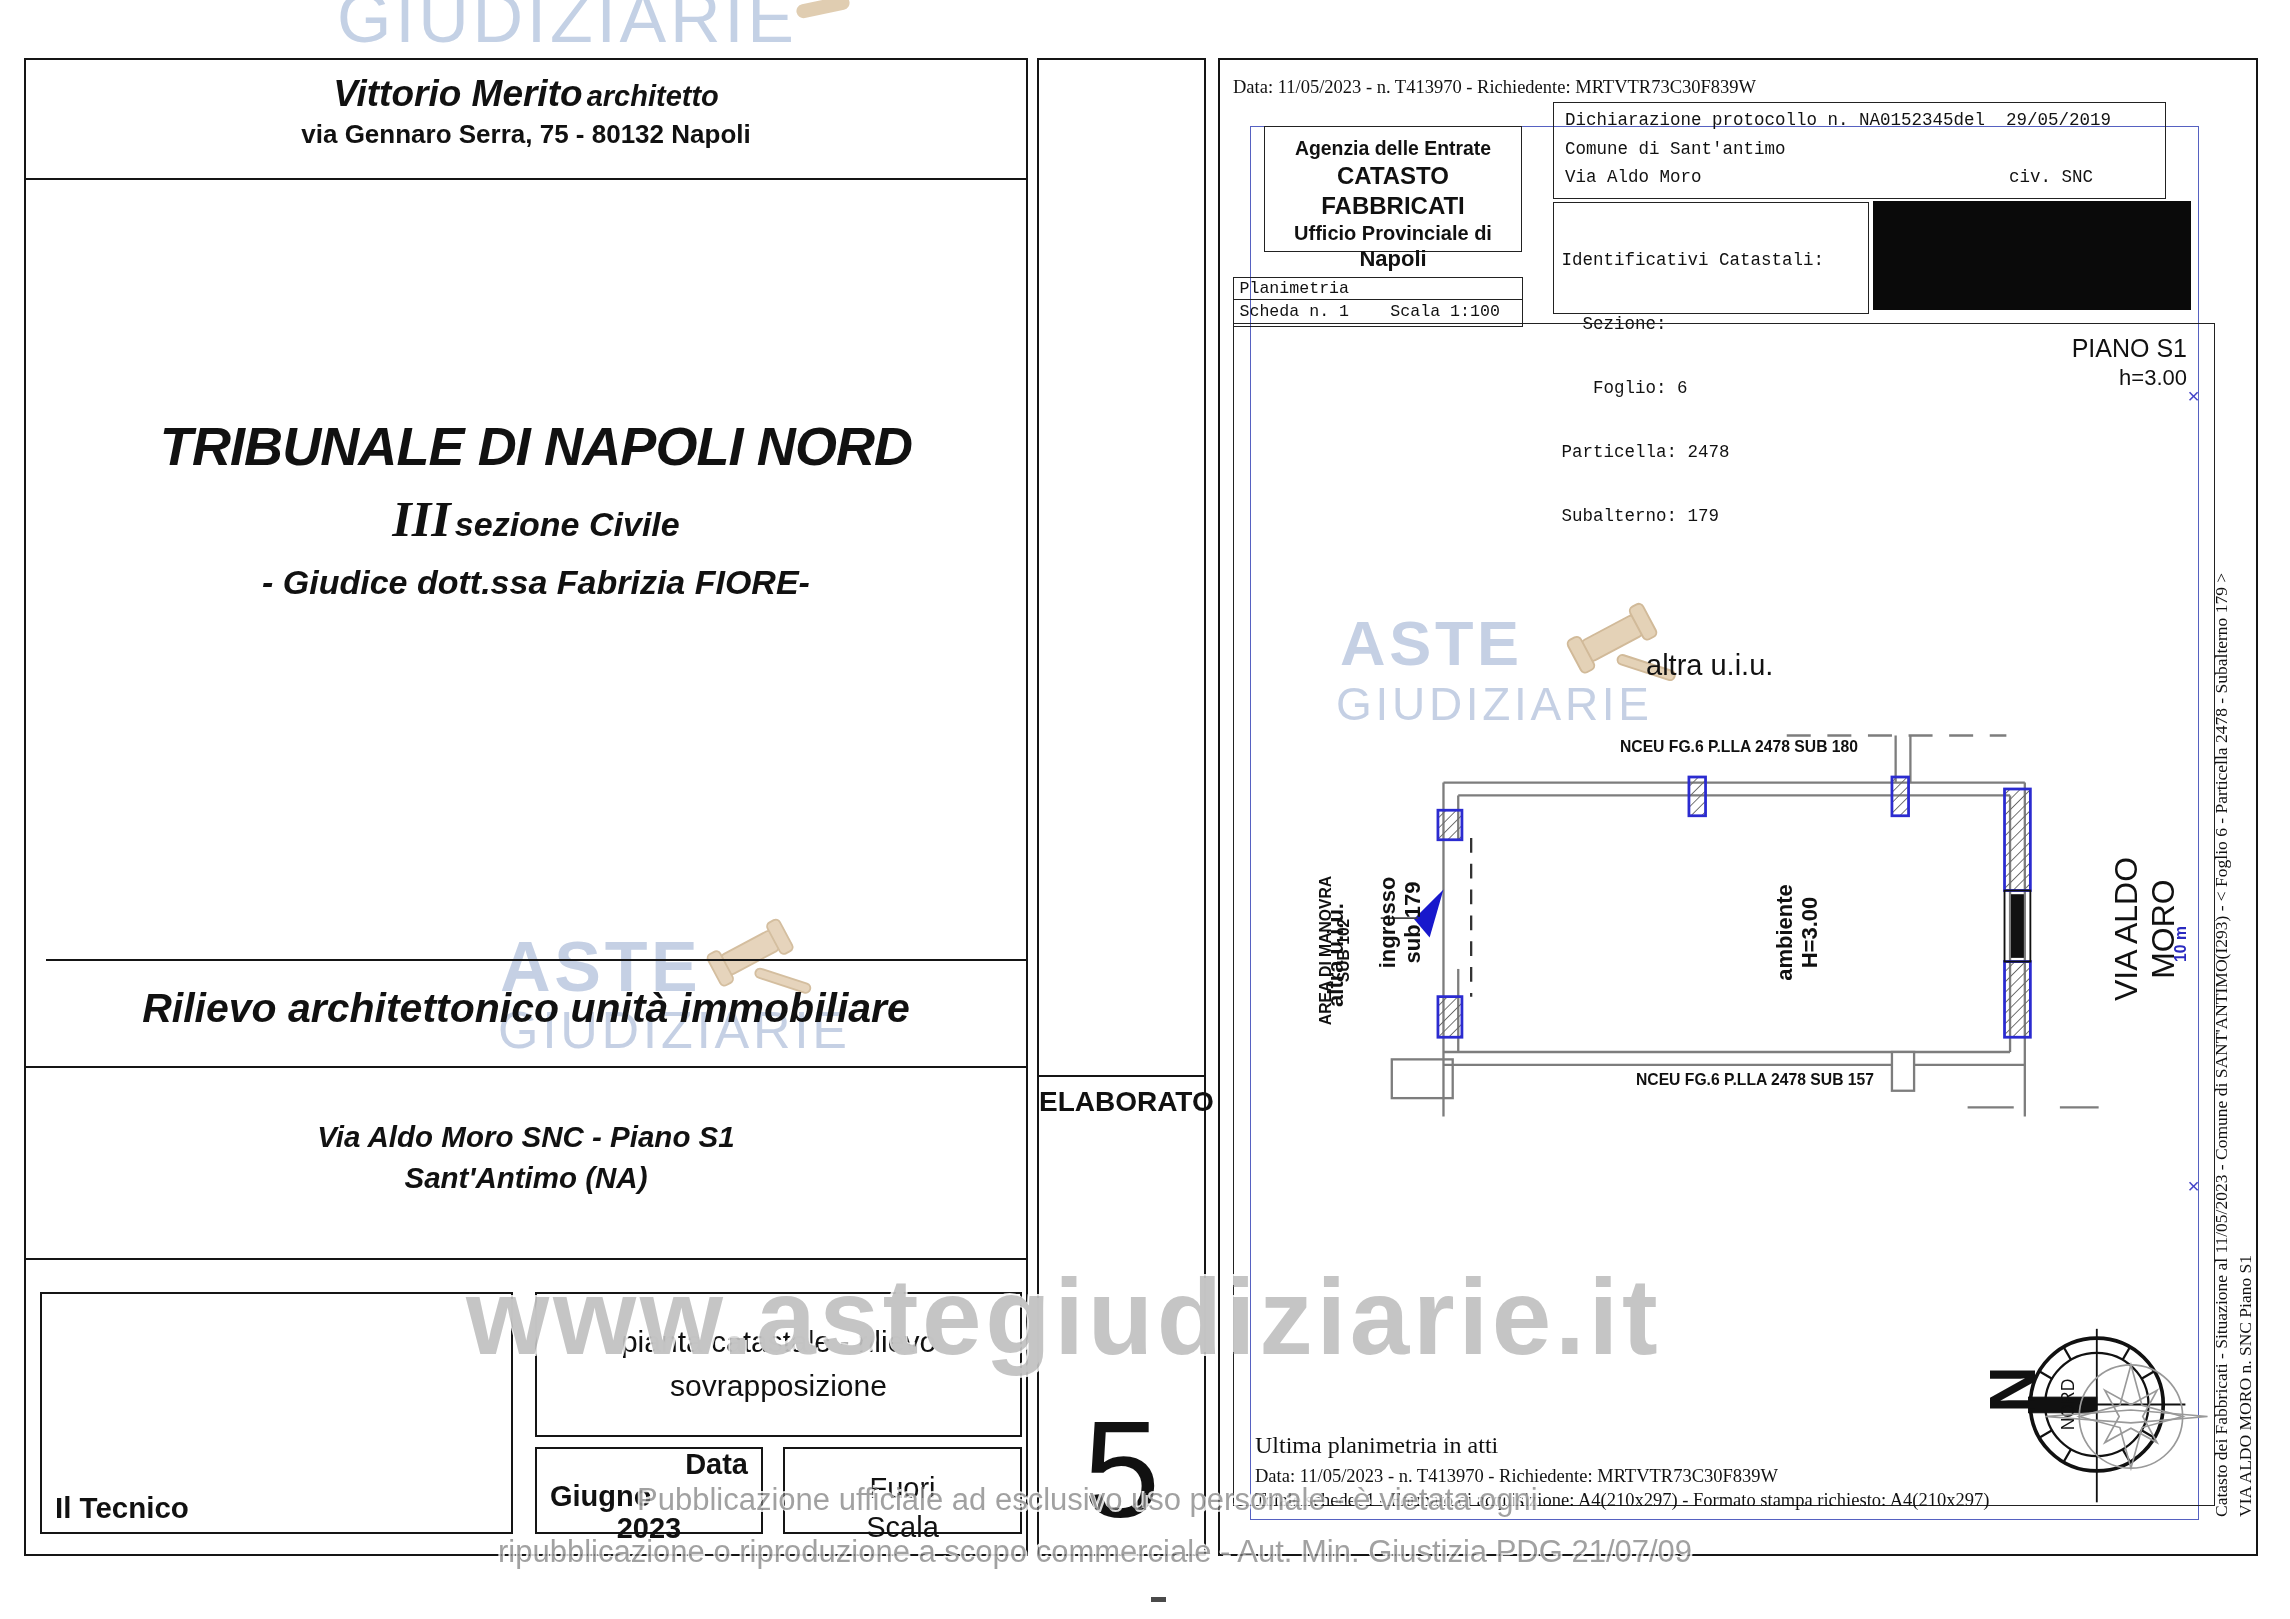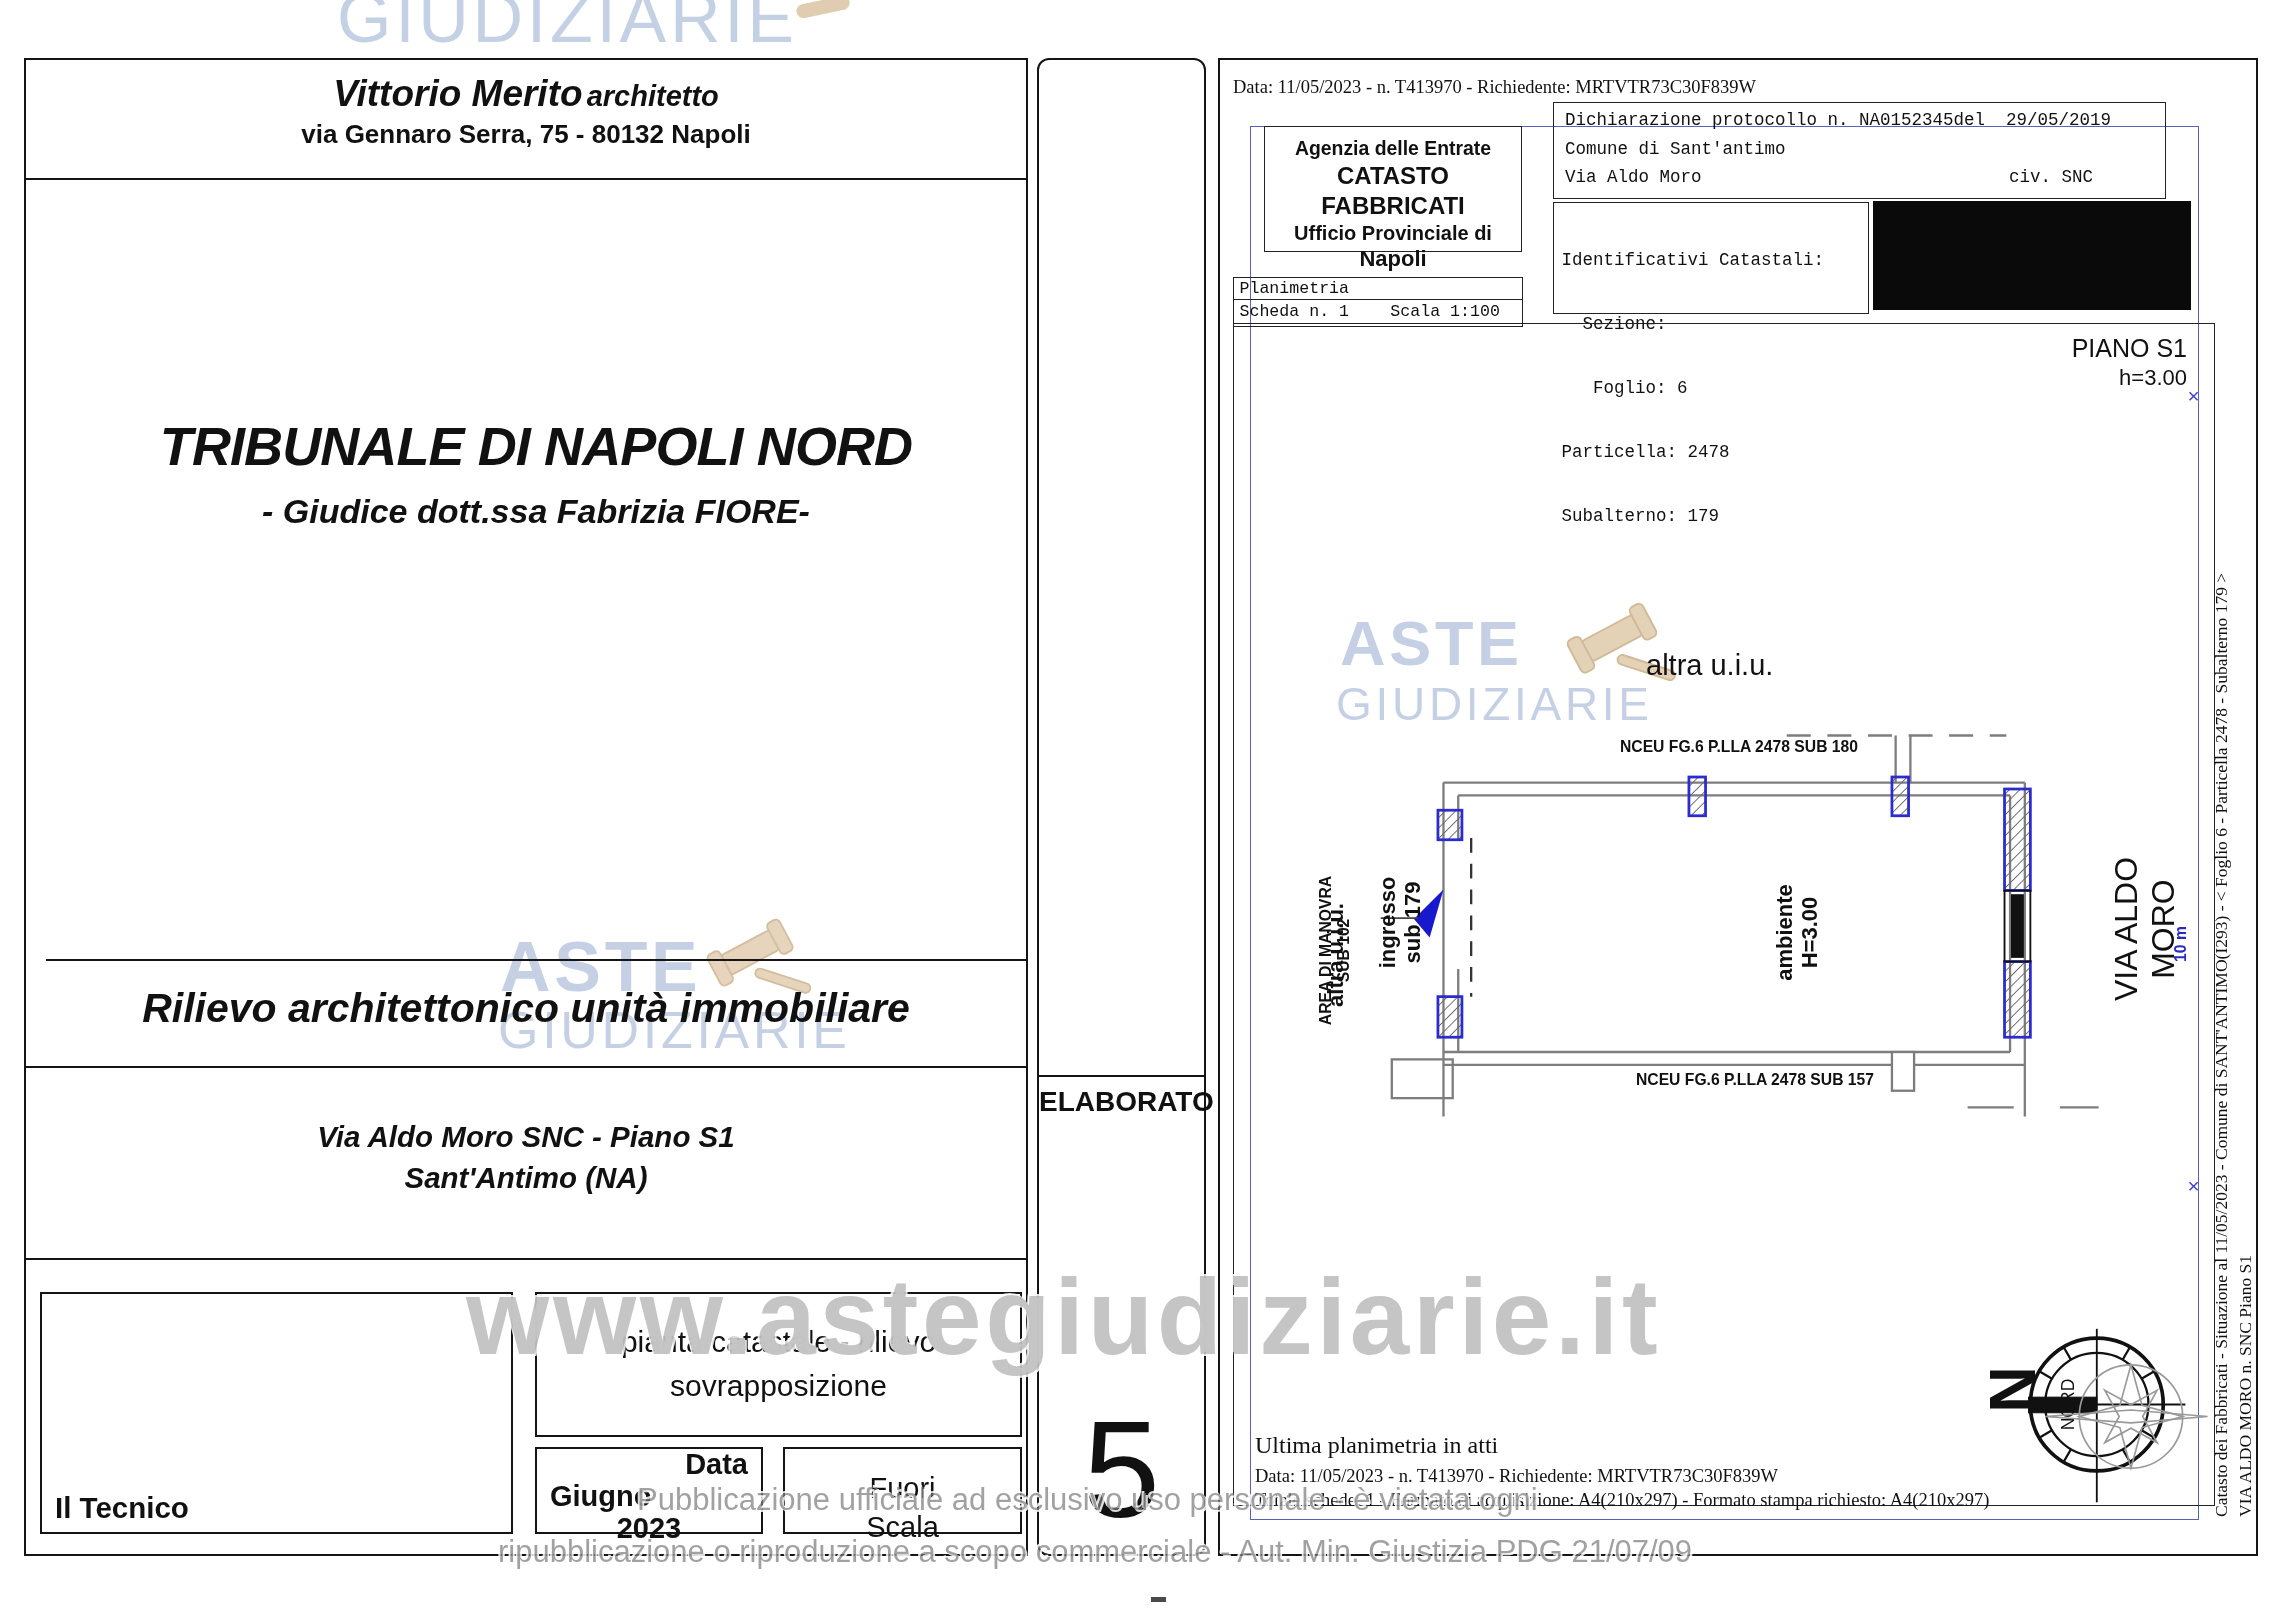--- a/index.html
+++ b/index.html
@@ -60,20 +60,24 @@
     <div class="sectline ctr" style="height:120px;padding-top:13px;">
       <div>
         <span class="bi" style="font-size:37px;">Vittorio Merito</span>
         <span class="bi" style="font-size:29px;">architetto</span>
       </div>
       <div style="font-weight:bold;font-size:26px;margin-top:3.7px;">via Gennaro Serra, 75 - 80132 Napoli</div>
     </div>
 
     <div class="sectline ctr" style="height:781px;padding-top:235px;margin-left:20px;">
       <div class="bi" style="font-size:54px;letter-spacing:-0.9px;">TRIBUNALE DI NAPOLI NORD</div>
+      <div style="margin-top:13px;">
+        <span class="bi serif" style="font-size:50px;">III</span>
+        <span class="bi" style="font-size:34px;">sezione Civile</span>
+      </div>
       <div class="bi" style="font-size:34px;margin-top:14.8px;">- Giudice dott.ssa Fabrizia FIORE-</div>
     </div>
 
     <div class="sectline ctr" style="height:107px;padding-top:24px;">
       <div class="bi" style="font-size:41px;">Rilievo architettonico unità immobiliare</div>
     </div>
 
     <div class="sectline ctr" style="height:192px;padding-top:48px;">
       <div class="bi" style="font-size:29.5px;line-height:1.4;">Via Aldo Moro SNC - Piano S1</div>
       <div class="bi" style="font-size:29.5px;line-height:1.4;">Sant'Antimo (NA)</div>
@@ -92,21 +96,21 @@
         <div style="font-size:29px;font-weight:bold;line-height:1.1;text-align:left;padding-left:13px;">Giugno</div>
         <div style="font-size:29px;font-weight:bold;line-height:1.1;">2023</div>
       </div>
       <div class="box ctr" style="left:757px;top:187px;width:239px;height:87px;padding-top:20px;overflow:visible;">
         <div style="font-size:29px;line-height:1.35;">Fuori</div>
         <div style="font-size:29px;line-height:1.35;">Scala</div>
       </div>
     </div>
   </div>
 
-  <div class="panel" style="left:1037px;top:58px;width:169px;height:1498px;border-radius:12px;">
+  <div class="panel" style="left:1037px;top:58px;width:169px;height:1498px;">
     <div class="abs" style="left:0;top:1015px;width:100%;border-top:2.8px solid #151515;"></div>
     <div class="abs ctr" style="left:0;top:1026px;width:100%;font-size:28px;font-weight:bold;">ELABORATO</div>
     <div class="abs ctr" style="left:0;top:1340px;width:100%;font-size:138px;line-height:1;">5</div>
   </div>
 
   <div class="abs" style="left:1151px;top:1597px;width:14.8px;height:4.6px;background:#4a4a4a;z-index:2;"></div>
 
   <div class="panel" style="left:1218px;top:58px;width:1040px;height:1498px;">
 
     <div class="abs" style="left:29.5px;top:66px;width:949px;height:1394px;border:1.8px solid #5661c1;box-sizing:border-box;pointer-events:none;"></div>

